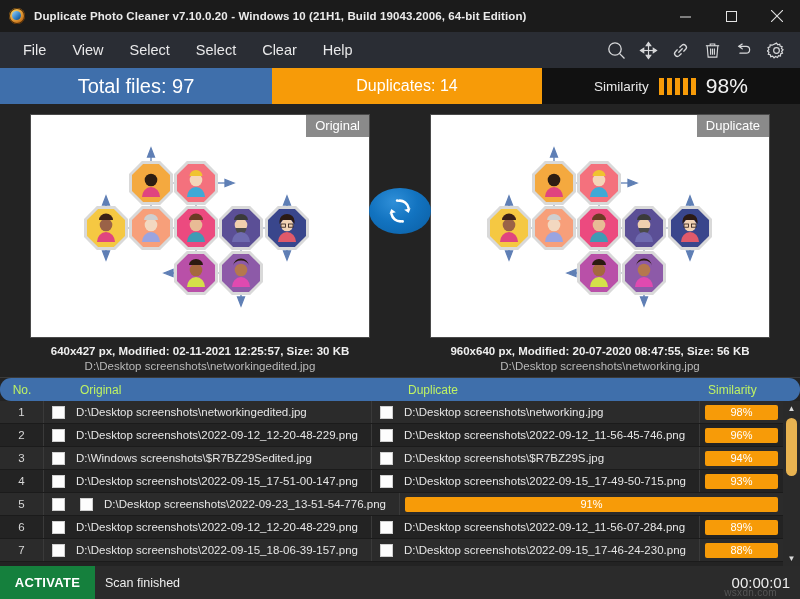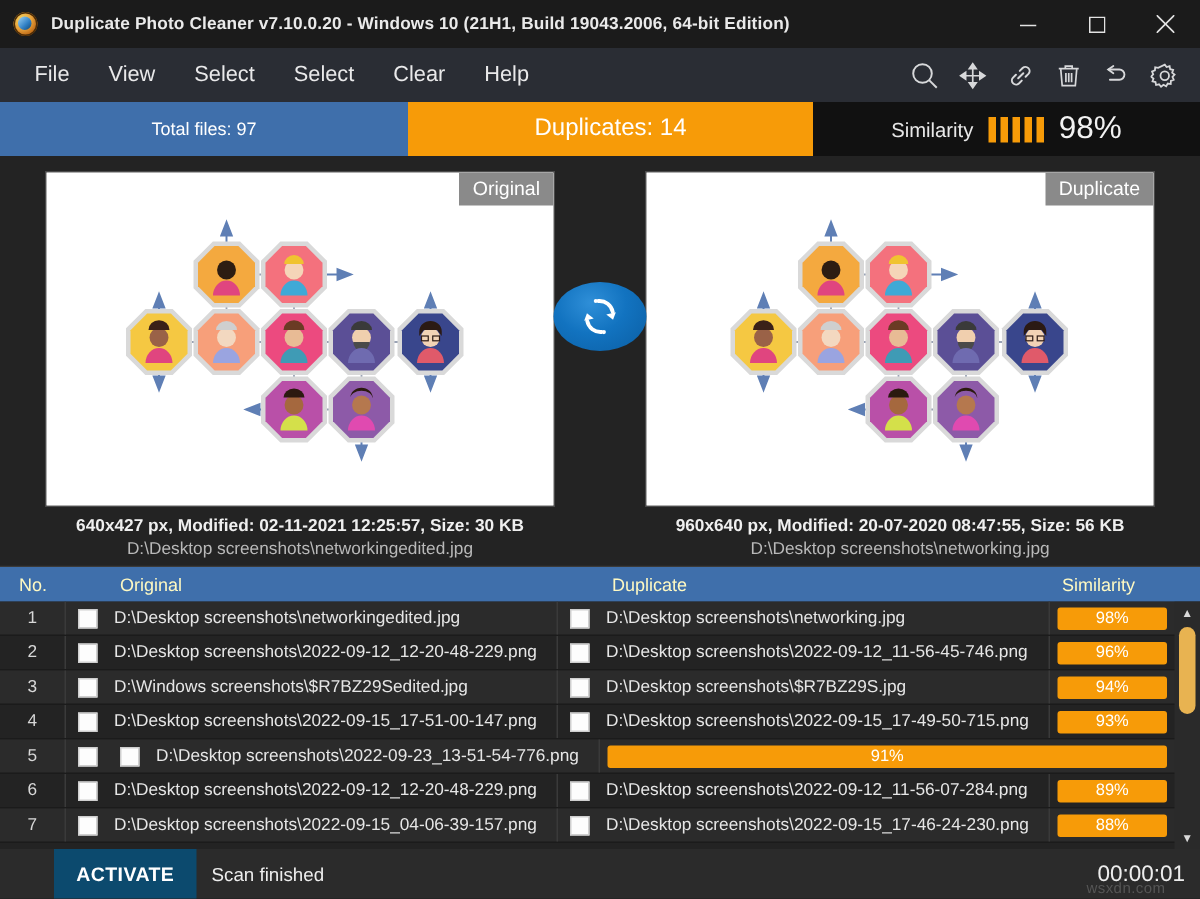--- a/index.html
+++ b/index.html
@@ -87,21 +87,21 @@
   
   .statsbar {
     height: 36px; flex: 0 0 36px;
     display: flex; align-items: stretch;
     background: #111;
   }
   .stat-total {
     flex: 0 0 272px;
     background: #3f6fab;
     display: flex; align-items: center; justify-content: center;
-    color: #fff; font-size: 12px;
+    color: #fff; font-size: 20px;
   }
   .stat-dupes {
     flex: 0 0 270px;
     background: #f79b08;
     display: flex; align-items: center; justify-content: center;
     color: #fff; font-size: 16px;
   }
   .stat-sim {
     flex: 1 1 auto;
     background: #111;
@@ -168,22 +168,23 @@
     flex: 1 1 auto;
     background: #232323;
     display: flex; flex-direction: column;
     overflow: hidden;
     border-top: 1px solid #3a3a3a;
   }
   .thead {
     flex: 0 0 23px;
     display: flex; align-items: stretch;
     background: #3f6fab;
-    color: #fef9c3;
+    color: #bef264;
     font-size: 12px;
+    border-radius: 11px;
   }
   .th { display: flex; align-items: center; padding-left: 8px; box-sizing: border-box; }
   .th-no    { flex: 0 0 44px; justify-content: center; padding-left: 0; }
   .th-chk1  { flex: 0 0 28px; }
   .th-orig  { flex: 0 0 300px; }
   .th-chk2  { flex: 0 0 28px; }
   .th-dupe  { flex: 0 0 300px; }
   .th-sim   { flex: 1 1 auto; }
   .th-sb    { flex: 0 0 17px; }
 
@@ -236,25 +237,24 @@
 
   
   .statusbar {
     flex: 0 0 33px;
     background: #2b2b2b;
     display: flex; align-items: stretch;
     position: relative;
   }
   .activate-btn {
     flex: 0 0 95px;
-    background: #0c4a6e;
+    background: #15803d;
     display: flex; align-items: center; justify-content: center;
     color: #fff; font-size: 13px; font-weight: bold;
     letter-spacing: 0.3px;
-    margin-left: 36px;
   }
   .status-text {
     display: flex; align-items: center;
     padding-left: 10px;
     color: #ededed; font-size: 12.5px;
   }
   .status-timer {
     margin-left: auto;
     display: flex; align-items: center;
     padding-right: 10px;
@@ -716,21 +716,21 @@
             <span class="simbar">89%</span>
           </div>
         <div class="cell c-sb"></div>
       </div>
 
       <div class="row alt">
         <div class="cell c-no">7</div>
         <div class="cell c-chk">
             <span class="chk"></span>
           </div>
-        <div class="cell c-path">D:\Desktop screenshots\2022-09-15_04-06-39-157.png</div>
+        <div class="cell c-path">D:\Desktop screenshots\2022-09-15_18-06-39-157.png</div>
         <div class="cell c-chk">
             <span class="chk"></span>
           </div>
         <div class="cell c-path">D:\Desktop screenshots\2022-09-15_17-46-24-230.png</div>
         <div class="cell c-sim">
             <span class="simbar">88%</span>
           </div>
         <div class="cell c-sb"></div>
       </div>
 

